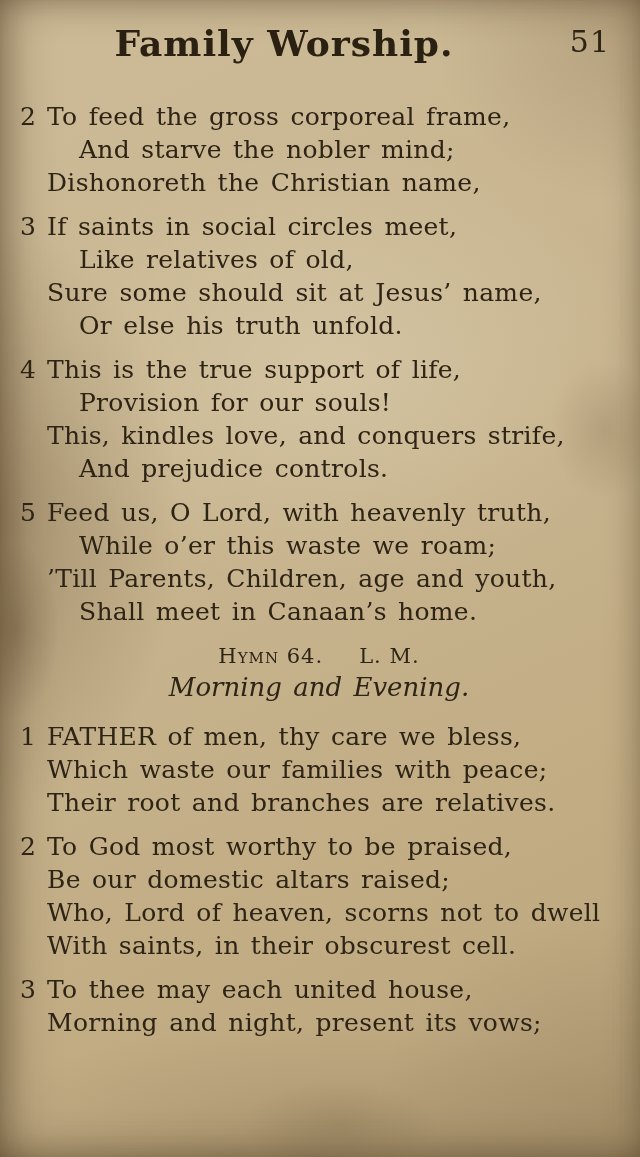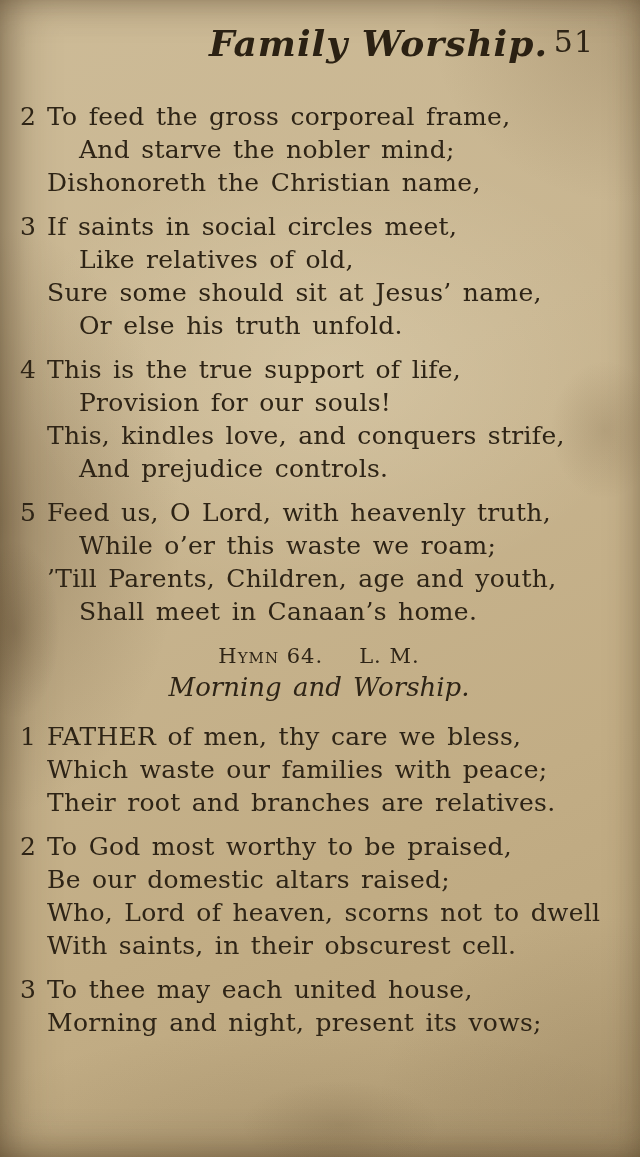--- a/index.html
+++ b/index.html
@@ -31,29 +31,28 @@
   .stain-1 { left: -30px; top: 540px; width: 90px; height: 180px;
     background: radial-gradient(ellipse, rgba(70,50,25,0.25), rgba(0,0,0,0) 70%); }
   .stain-2 { right: -20px; top: 360px; width: 110px; height: 140px;
     background: radial-gradient(ellipse, rgba(80,58,30,0.16), rgba(0,0,0,0) 70%); }
   .stain-3 { left: 240px; top: 1080px; width: 200px; height: 90px;
     background: radial-gradient(ellipse, rgba(76,56,30,0.14), rgba(0,0,0,0) 70%); }
 
   .running-head { position: relative; height: 58px; }
   .running-title {
     position: absolute; left: 0; right: 70px; top: 6px;
-    text-align: right;
-    font-style: italic;
+    text-align: center;
     font-weight: bold;
     font-size: 36px;
     letter-spacing: 1px;
     color: #2b2113;
   }
   .page-number {
-    position: absolute; right: 24px; top: 8px;
+    position: absolute; right: 8px; top: 8px;
     font-size: 30px;
     letter-spacing: 1px;
   }
 
   .text-block { margin-top: 26px; }
 
   .verse {
     display: flex;
     font-size: 25px;
     line-height: 33px;
@@ -133,21 +132,21 @@
             <div class="verse-line">’Till Parents, Children, age and youth,</div>
             <div class="verse-line indented">Shall meet in Canaan’s home.</div>
           </div>
         </div>
       </section>
 
     <div class="hymn-heading">
       <span class="hymn-no">Hymn 64.</span><span class="meter">L. M.</span>
     </div>
 
-    <div class="hymn-subtitle">Morning and Worship.</div>
+    <div class="hymn-subtitle">Morning and Evening.</div>
 
     <section>
         <div class="verse">
           <span class="verse-num">1</span>
           <div class="verse-lines">
             <div class="verse-line">FATHER of men, thy care we bless,</div>
             <div class="verse-line">Which waste our families with peace;</div>
             <div class="verse-line">Their root and branches are relatives.</div>
           </div>
         </div>

